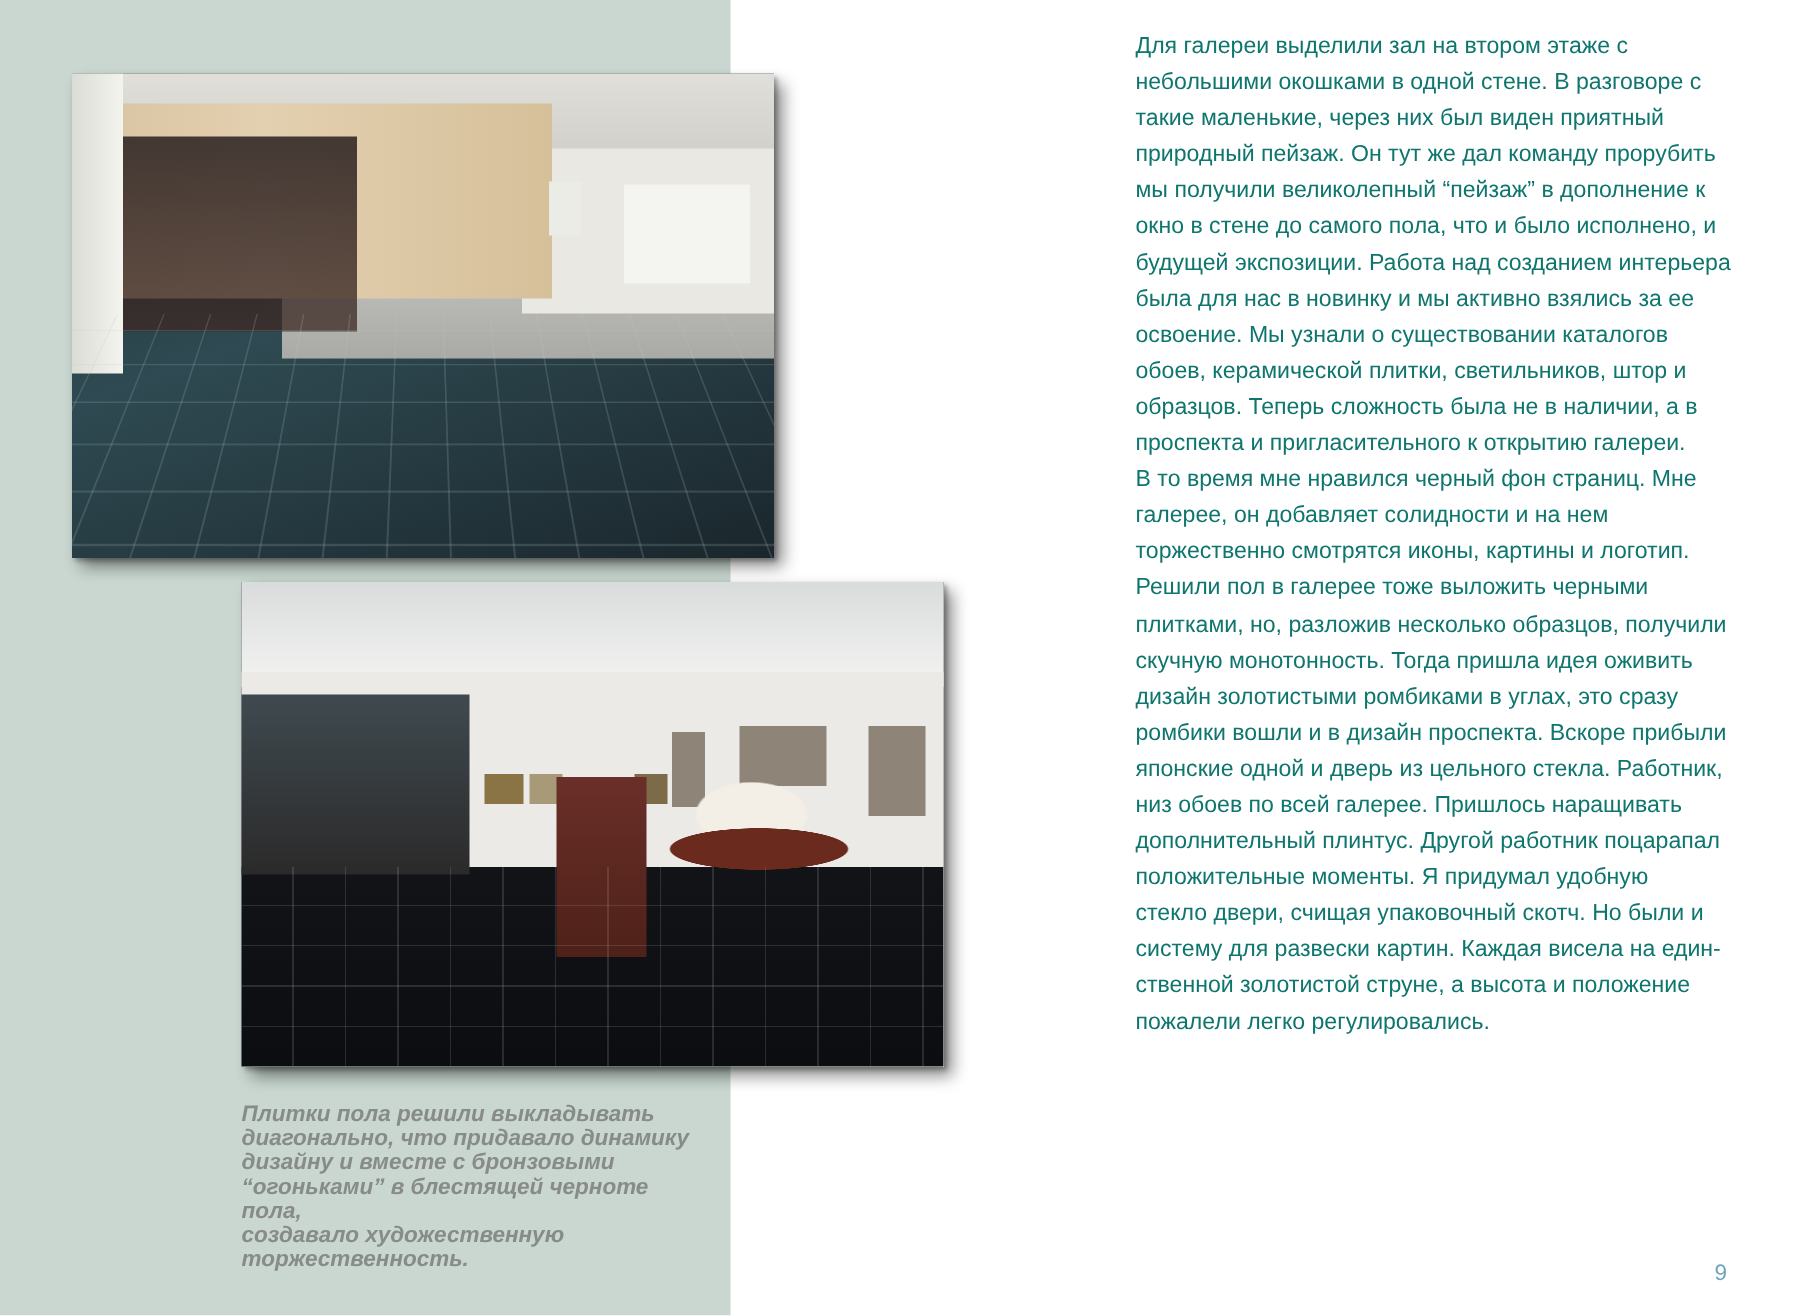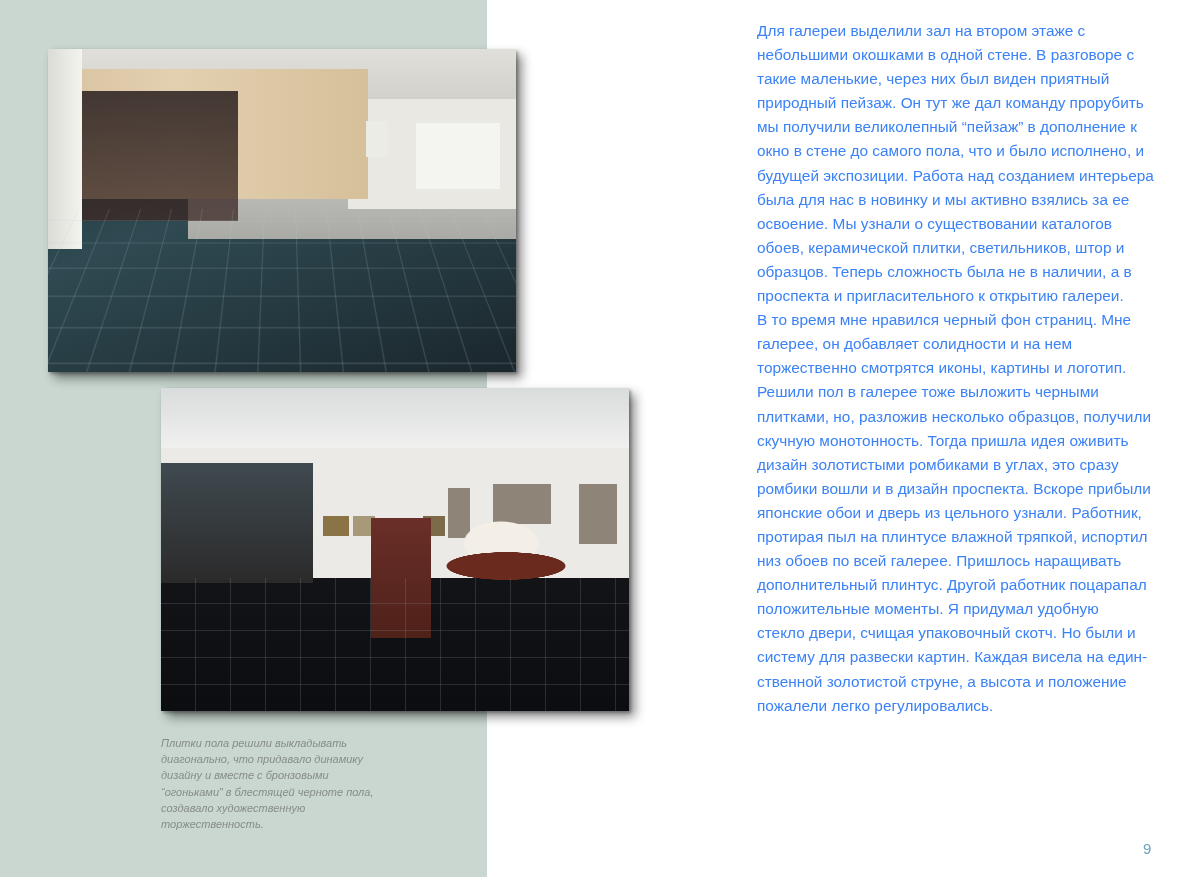--- a/index.html
+++ b/index.html
@@ -97,37 +97,37 @@
       width: 100%; height: 133px;
       background:
         repeating-linear-gradient(90deg, transparent 0 34px, rgba(150,150,160,0.22) 34px 35px),
         repeating-linear-gradient(0deg, transparent 0 26px, rgba(150,150,160,0.22) 26px 27px);
     }
     .caption {
       position: absolute;
       left: 161px; top: 735px;
       width: 300px;
       font-family: "Liberation Sans", sans-serif;
-      font-size: 11px;
+      font-size: 15px;
       line-height: 16.2px;
-      font-weight: normal;
+      font-weight: bold;
       font-style: italic;
       color: #878c89;
       margin: 0;
       white-space: pre-line;
     }
     .body-text {
       position: absolute;
       left: 757px; top: 19px;
       width: 440px;
       margin: 0;
       font-family: "Liberation Sans", sans-serif;
       font-size: 15.4px;
       line-height: 24.1px;
-      color: #3b82f6;
+      color: #0f766e;
     }
     .body-text .line {
       display: block;
       white-space: nowrap;
     }
     .page-number {
       position: absolute;
       left: 1143px; top: 840px;
       font-family: "Liberation Sans", sans-serif;
       font-size: 15px;
@@ -163,22 +163,21 @@
   <span class="line">образцов. Теперь сложность была не в наличии, а в</span>
   <span class="line">проспекта и пригласительного к открытию галереи.</span>
   <span class="line">В то время мне нравился черный фон страниц. Мне</span>
   <span class="line">галерее, он добавляет солидности и на нем</span>
   <span class="line">торжественно смотрятся иконы, картины и логотип.</span>
   <span class="line">Решили пол в галерее тоже выложить черными</span>
   <span class="line">плитками, но, разложив несколько образцов, получили</span>
   <span class="line">скучную монотонность. Тогда пришла идея оживить</span>
   <span class="line">дизайн золотистыми ромбиками в углах, это сразу</span>
   <span class="line">ромбики вошли и в дизайн проспекта. Вскоре прибыли</span>
-  <span class="line">японские обои и дверь из цельного узнали. Работник,</span>
-  <span class="line">протирая пыл на плинтусе влажной тряпкой, испортил</span>
+  <span class="line">японские одной и дверь из цельного стекла. Работник,</span>
   <span class="line">низ обоев по всей галерее. Пришлось наращивать</span>
   <span class="line">дополнительный плинтус. Другой работник поцарапал</span>
   <span class="line">положительные моменты. Я придумал удобную</span>
   <span class="line">стекло двери, счищая упаковочный скотч. Но были и</span>
   <span class="line">систему для развески картин. Каждая висела на един-</span>
   <span class="line">ственной золотистой струне, а высота и положение</span>
   <span class="line">пожалели легко регулировались.</span>
 </div>
 
 <div class="page-number">9</div>

